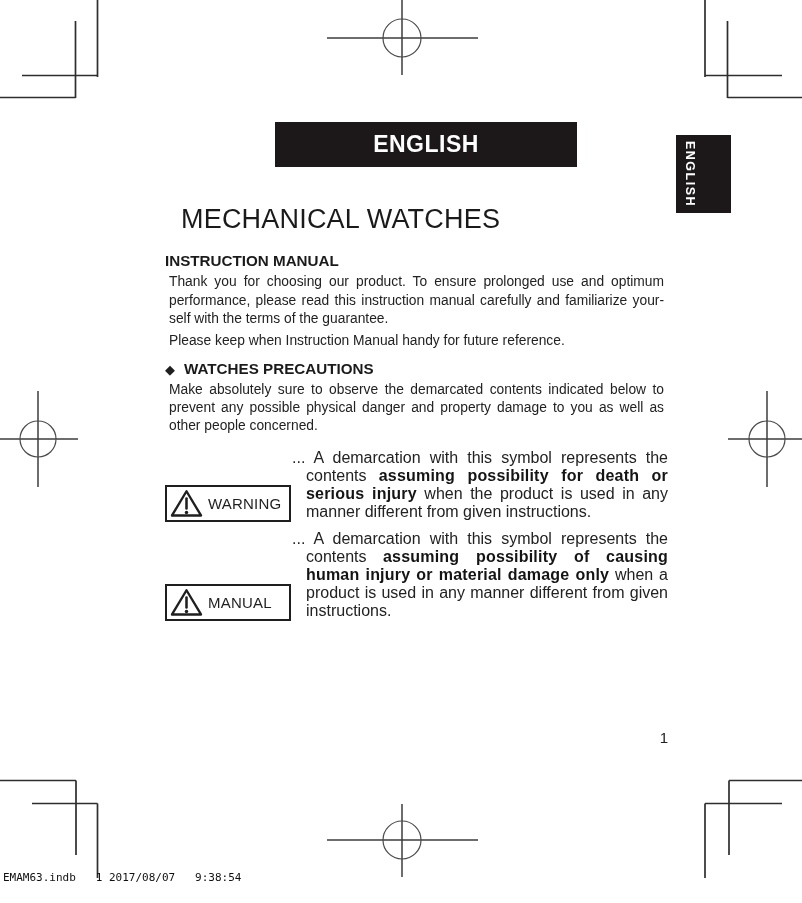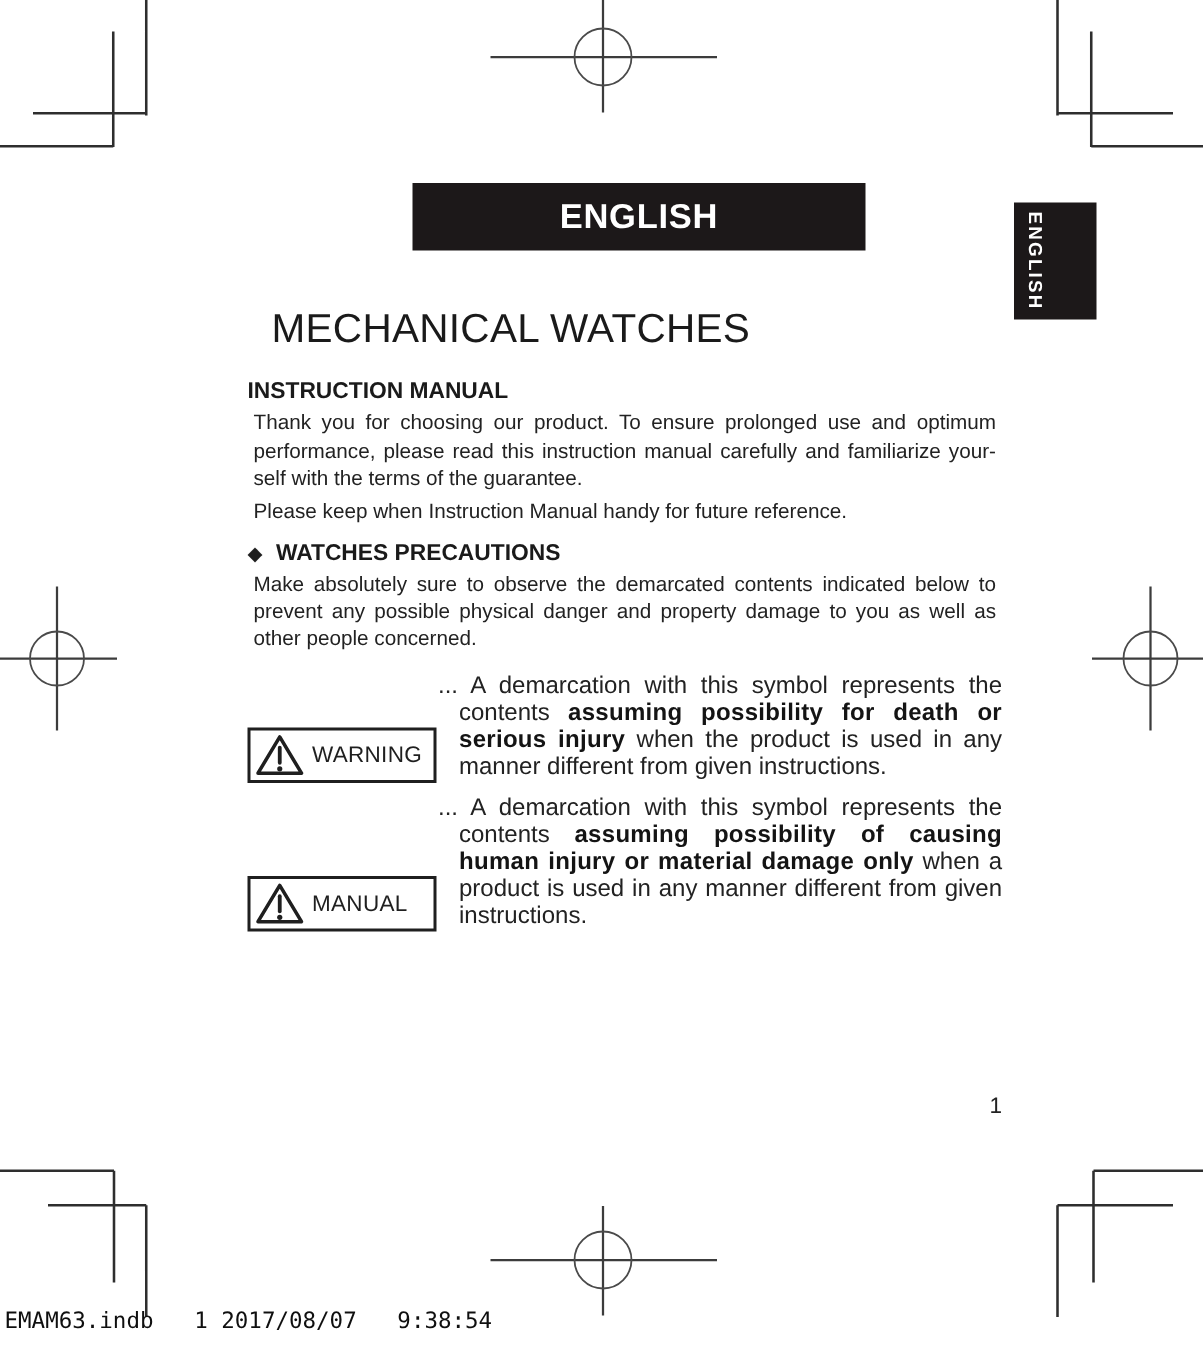--- a/index.html
+++ b/index.html
@@ -82,21 +82,21 @@
   .notice-text b{letter-spacing:0.2px;color:#141414;}
 
   .page-number{
     position:absolute;left:648px;top:729px;width:20px;
     text-align:right;font-size:15px;color:#222;
   }
 
   .footer-slug{
     position:absolute;left:3px;top:871px;
     font-family:"DejaVu Sans Mono",monospace;
-    font-size:15px;color:#0f0f0f;white-space:pre;
+    font-size:11px;color:#0f0f0f;white-space:pre;
   }
 </style>
 </head>
 <body>
 
 <div class="page">
 
   <svg class="marks" width="802" height="903" viewBox="0 0 802 903">
     <path class="cropline" d="M97.5 0 V77 M22 75.5 H97.5 M75.5 21 V98 M0 97.5 H75.5"></path>
     <path class="cropline" d="M705 0 V77 M705 75.5 H782 M727.5 21 V98 M727.5 97.5 H802"></path>

